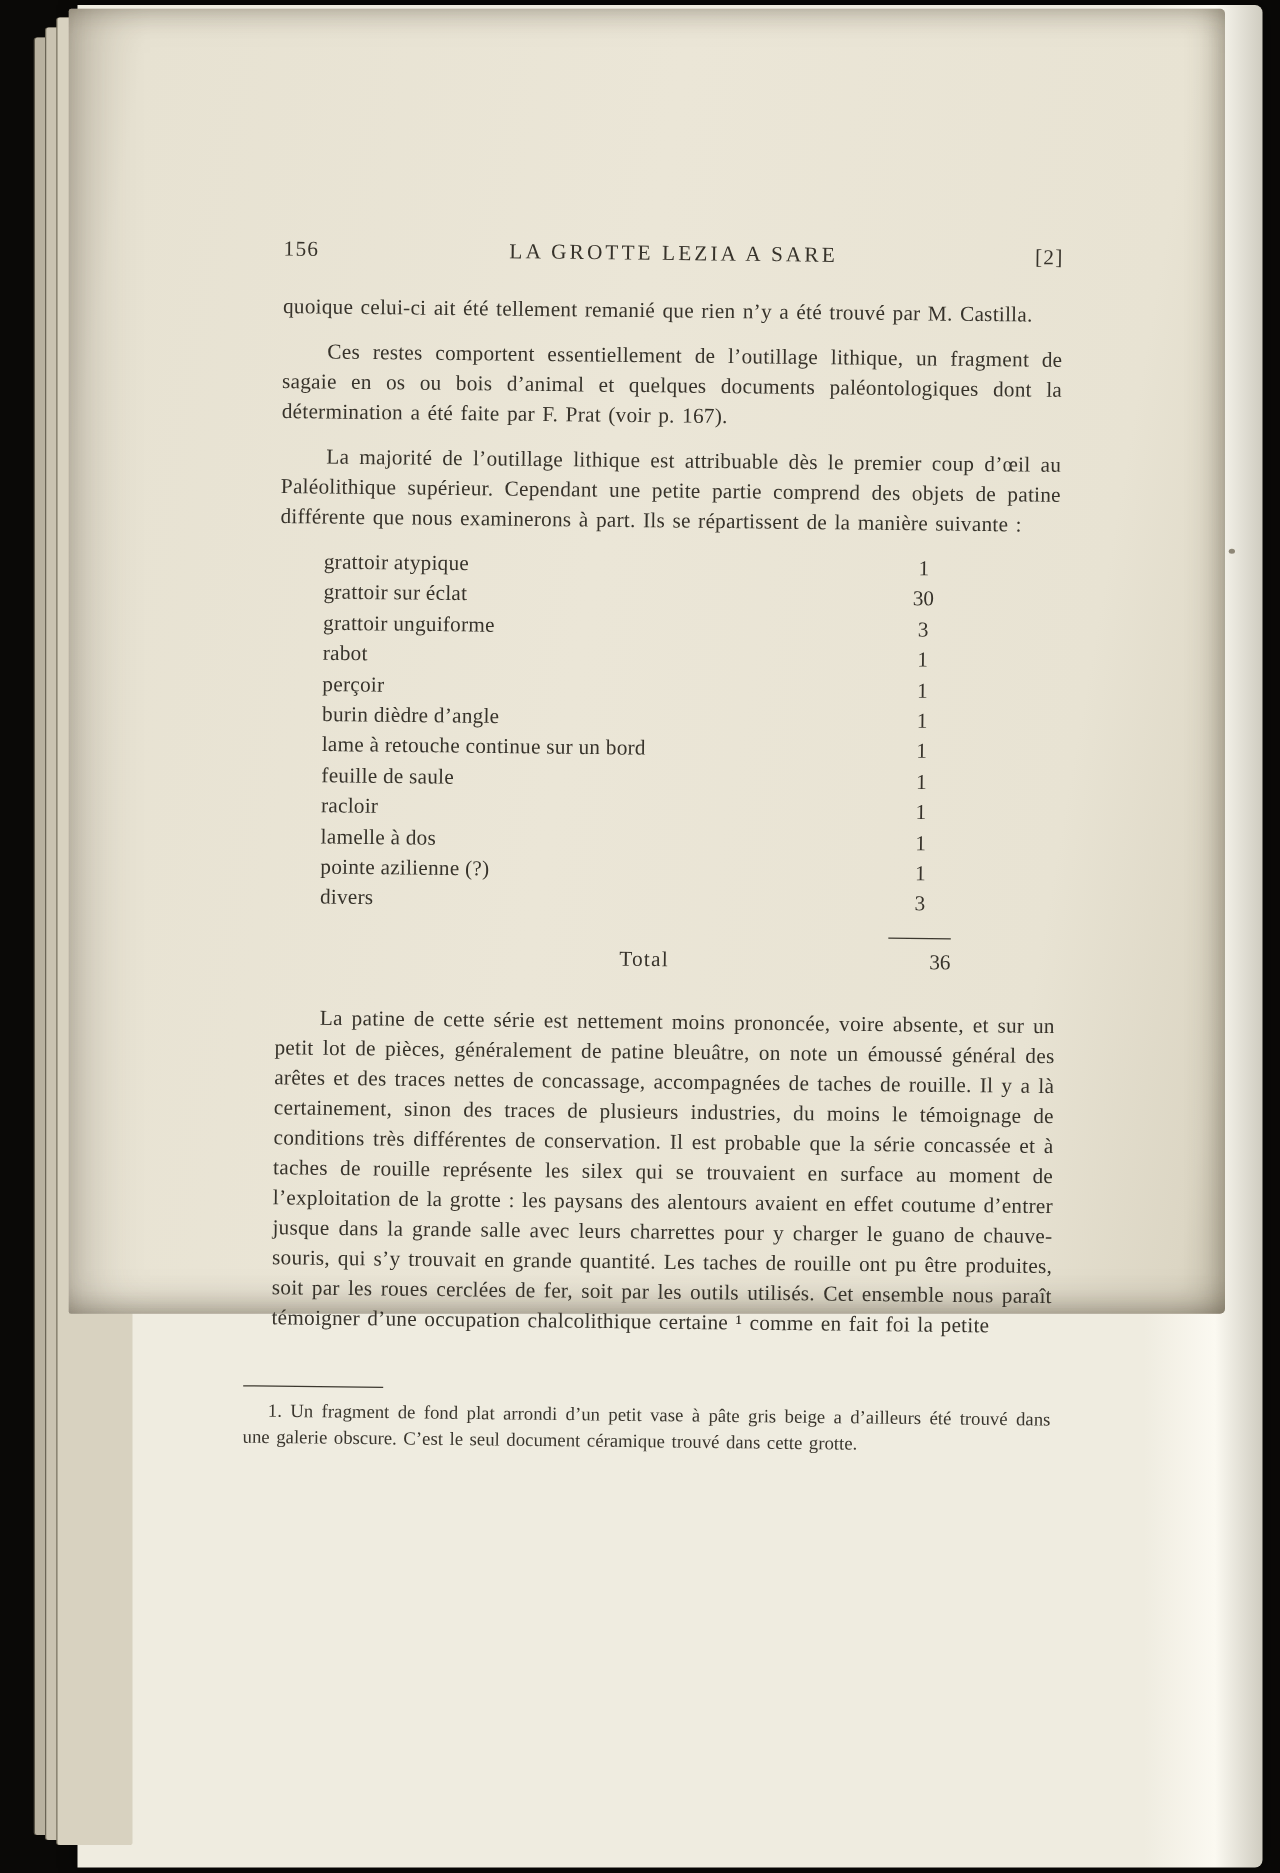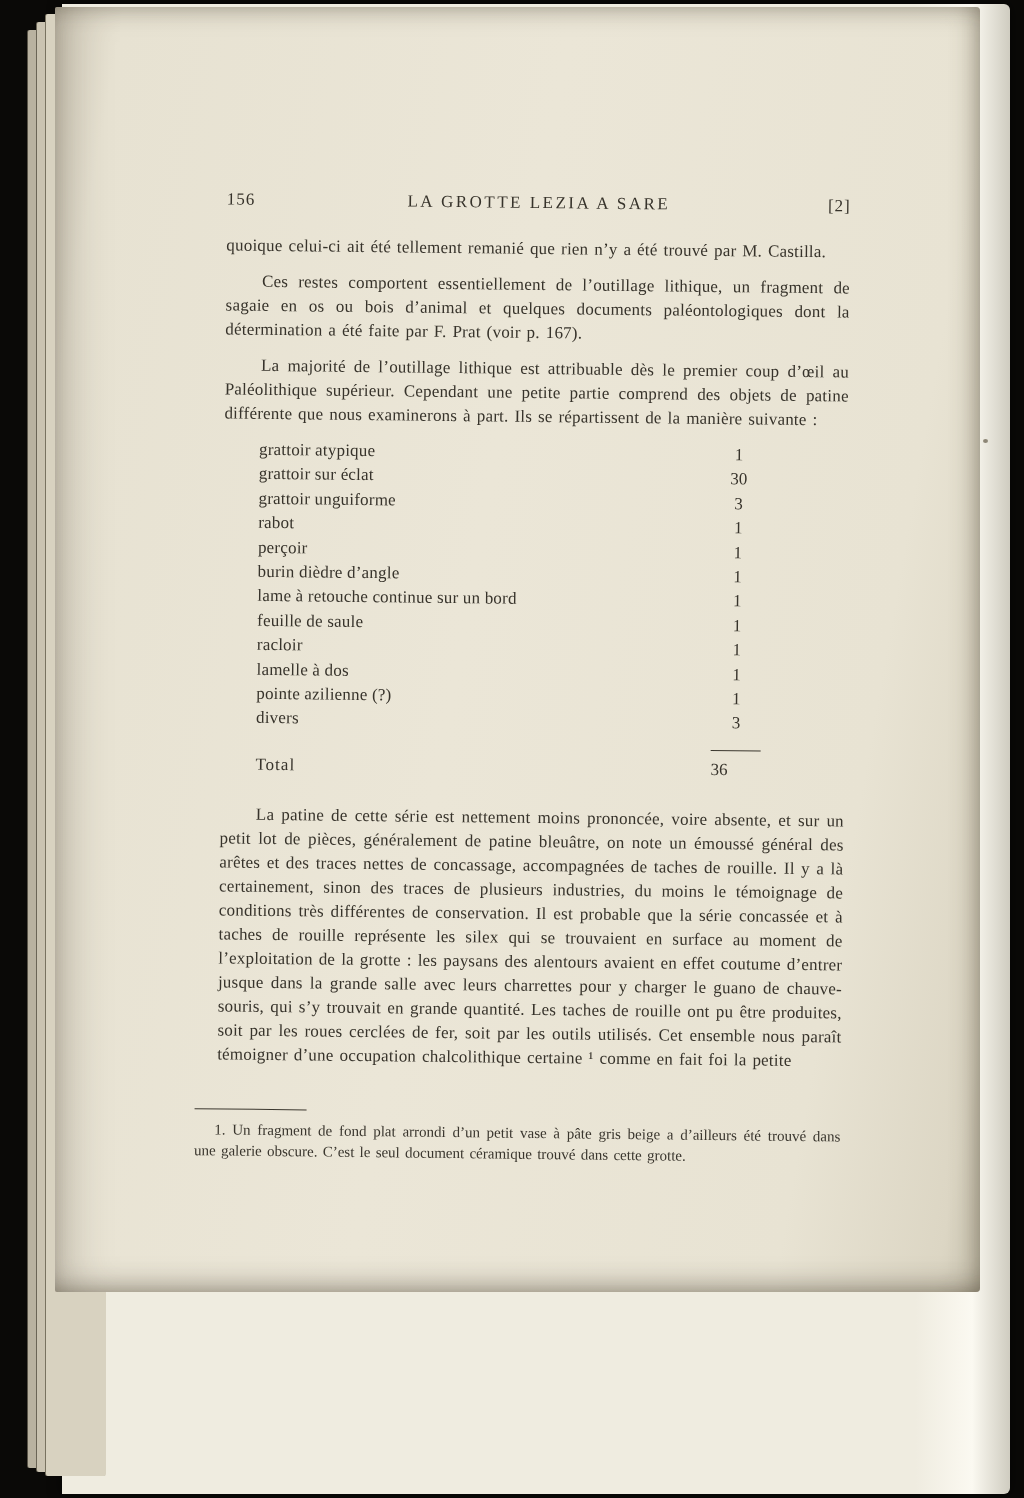--- a/index.html
+++ b/index.html
@@ -15,21 +15,21 @@
     background:linear-gradient(90deg,#efece0 90%,#fbf9f1 96%,#cfccc0 100%);
     border-radius:0 6px 6px 0;
     box-shadow:0 0 14px rgba(0,0,0,0.6);
   }
   
   .under{position:absolute;border-radius:2px;}
   .under-3{left:28px;top:30px;width:60px;height:1438px;background:#b9b2a0;box-shadow:-1px 0 0 #5a5548;}
   .under-2{left:37px;top:22px;width:60px;height:1450px;background:#cac3b1;box-shadow:-1px 0 0 #6a6455;}
   .under-1{left:46px;top:14px;width:60px;height:1462px;background:#d8d2c0;box-shadow:-1px 0 0 #787260;}
   .page{
-    position:absolute;left:55px;top:7px;width:925px;height:1285px;
+    position:absolute;left:55px;top:7px;width:925px;height:1044px;
     background:linear-gradient(100deg,#d9d3c2 0%,#e7e2d2 6%,#ebe6d7 45%,#e8e3d3 82%,#dcd6c4 96%,#cfc9b6 100%);
     box-shadow:
       inset 30px 0 50px -25px rgba(60,50,35,0.35),
       inset -16px 0 26px -12px rgba(80,70,50,0.45),
       inset 0 -18px 30px -18px rgba(70,60,45,0.5),
       inset 0 14px 24px -16px rgba(70,60,45,0.35);
     border-radius:2px 4px 4px 2px;
   }
   .content{
     position:absolute;left:172px;top:184px;width:624px;
@@ -48,22 +48,22 @@
   p.body-par{
     margin:0 0 12px 0;text-align:justify;
     word-spacing:1.5px;letter-spacing:0.2px;
   }
   p.indent{text-indent:36px;}
   .inventory{margin:4px 0 0 35px;width:505px;}
   .inv-row{display:flex;line-height:24.4px;}
   .inv-label{flex:1;letter-spacing:0.2px;}
   .inv-count{width:50px;text-align:center;}
   .total-row{display:flex;align-items:flex-end;margin:14px 0 26px 35px;width:505px;}
-  .total-label{letter-spacing:1px;}
-  .total-value{margin-left:auto;width:50px;text-align:left;border-top:1.5px solid #3c382f;padding-top:7px;}
+  .total-label{margin-left:240px;letter-spacing:1px;}
+  .total-value{margin-left:auto;width:50px;text-align:right;border-top:1.5px solid #3c382f;padding-top:7px;}
   .footnote-rule{width:112px;border-top:1.5px solid #3c382f;margin:42px 0 10px -22px;}
   .footnote{
     margin:0 0 0 -22px;width:646px;font-size:15px;line-height:21.5px;
     text-align:justify;text-indent:20px;word-spacing:1.5px;color:#3a362e;
   }
   
   .speck{position:absolute;border-radius:50%;background:#8d8676;}
   .speck-1{left:928px;top:432px;width:5px;height:4px;}
 </style>
 </head>

